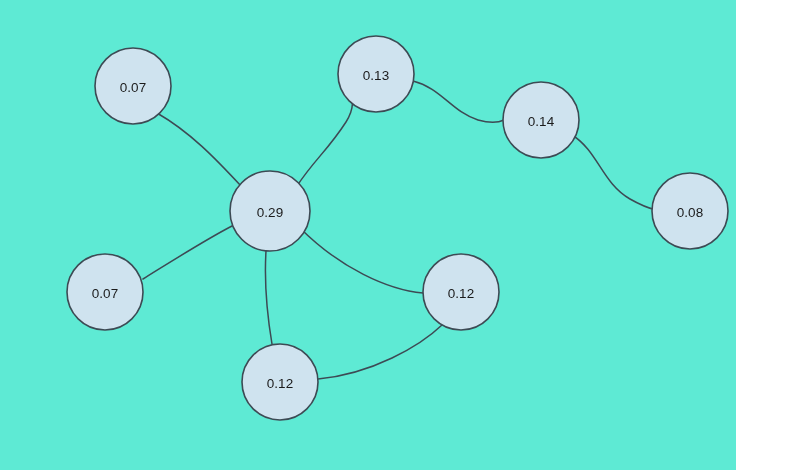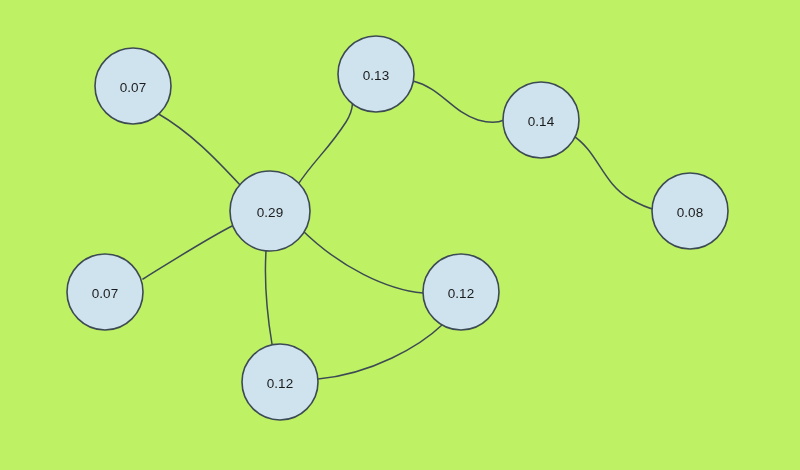--- a/index.html
+++ b/index.html
@@ -5,23 +5,23 @@
   html, body {
     margin: 0;
     padding: 0;
     background: #ffffff;
   }
   body {
     font-family: "Liberation Sans", sans-serif;
   }
   #graph-canvas {
     position: relative;
-    width: 800px;
+    width: 736px;
     height: 470px;
-    background: #bef264;
+    background: #5eead4;
     overflow: hidden;
   }
   #graph-svg {
     display: block;
     width: 800px;
     height: 470px;
   }
   .edge-path {
     fill: none;
     stroke: #3d4a54;

